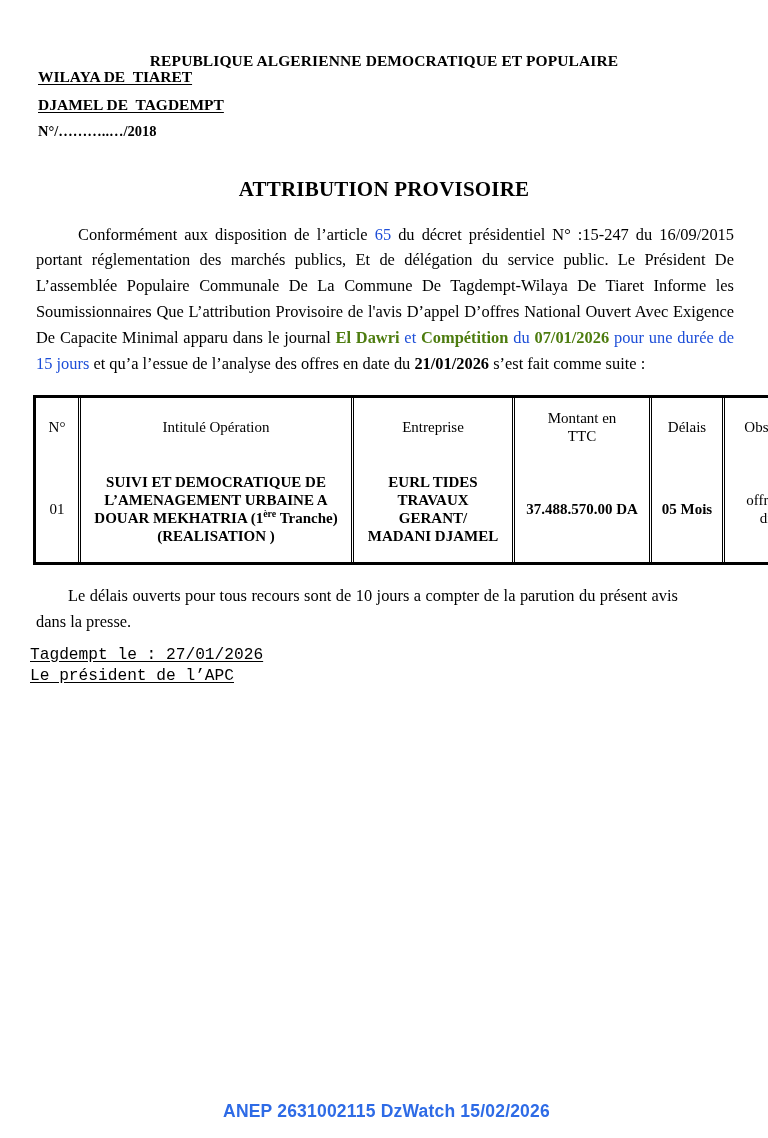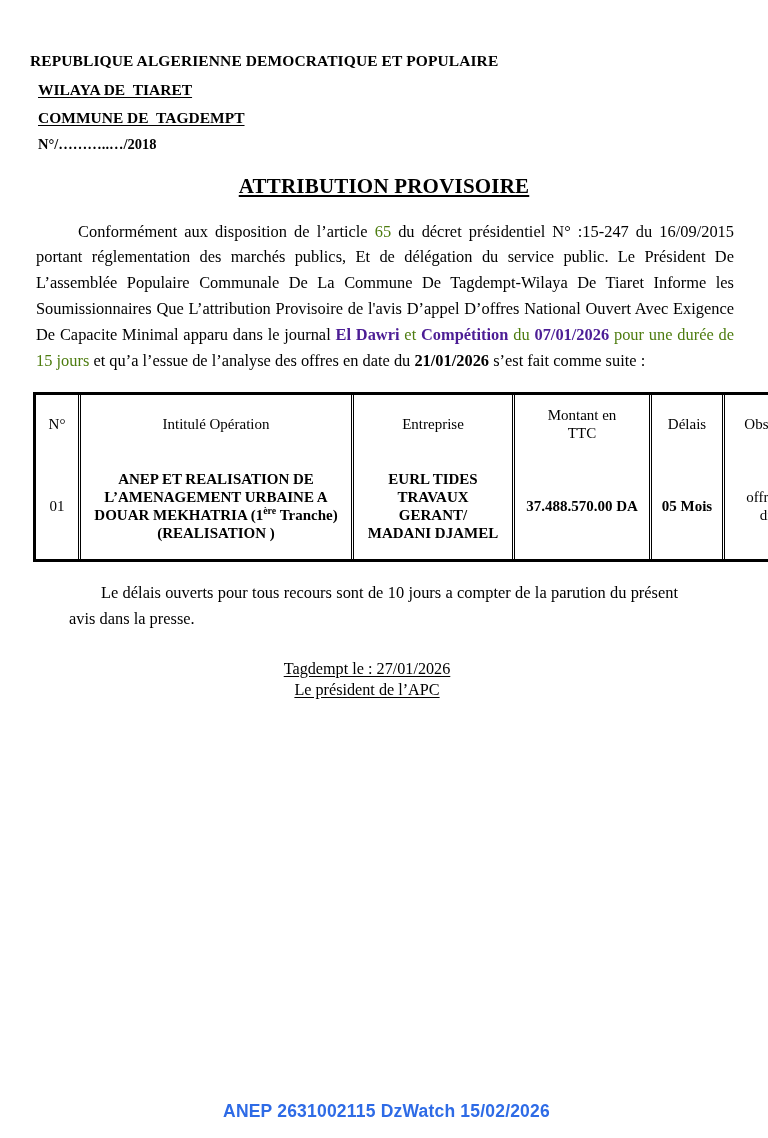--- a/index.html
+++ b/index.html
@@ -18,28 +18,28 @@
   .page {
     position: relative;
     width: 768px;
     height: 1138px;
     box-sizing: border-box;
     padding: 0 30px;
   }
 
   
   .republic {
+    text-align: center;
     font-weight: bold;
     font-size: 15.5px;
     letter-spacing: 0.1px;
     padding-top: 52px;
     line-height: 1.1;
   }
   .org-block {
-    margin-top: 13px;
     padding-left: 8px;
   }
   .org-line {
     font-weight: bold;
     font-size: 15.5px;
     line-height: 1.0;
     margin-bottom: 12px;
     white-space: pre;
   }
   .org-line .u {
@@ -56,36 +56,35 @@
   .ref-line .u {
     text-decoration: underline;
     text-underline-offset: 2px;
   }
 
   
   .doc-title {
     text-align: center;
     font-weight: bold;
     font-size: 21px;
-    margin-top: 22px;
+    margin-top: 38px;
     letter-spacing: 0.2px;
-    text-decoration: underline;
   }
 
   
   .body-para {
     margin-top: 20px;
     font-size: 16.4px;
     line-height: 1.58;
     text-align: justify;
     text-indent: 42px;
     padding: 0 4px 0 6px;
   }
-  .red { color: #4d7c0f; }
-  .red-b { color: #4c1d95; font-weight: bold; }
+  .red { color: #1d4ed8; }
+  .red-b { color: #4d7c0f; font-weight: bold; }
   .bk-b { font-weight: bold; margin-top: 35px; }
 
   
   .table-wrap {
     margin-top: 18px;
     padding: 0 3px;
   }
   table.award {
     width: 100%;
     border-collapse: separate;
@@ -129,28 +128,28 @@
   sup { font-size: 0.66em; vertical-align: super; line-height: 0; }
 
   
   .closing {
     margin-top: 18px;
     font-size: 16.4px;
     line-height: 1.6;
     text-align: justify;
     text-indent: 32px;
     padding: 0 60px 0 6px;
-    margin-left: 33px;
   }
   .signature {
-    margin-top: 26px;
-    text-align: center;
+    margin-top: 9px;
+    text-align: left;
     padding-right: 34px;
     font-size: 16.2px;
     line-height: 1.35;
+    font-family: Liberation Mono, monospace;
   }
   .signature span {
     text-decoration: underline;
     text-underline-offset: 2px;
   }
   .sig-row { display: block; }
 
   
   .anep {
     position: absolute;
@@ -167,21 +166,21 @@
 </style>
 </head>
 <body>
 
 <div class="page">
 
   <div class="republic">REPUBLIQUE ALGERIENNE DEMOCRATIQUE ET POPULAIRE</div>
 
   <div class="org-block">
     <div class="org-line"><span class="u">WILAYA DE  TIARET</span></div>
-    <div class="org-line"><span class="u">COMMUNE DE  TAGDEMPT</span></div>
+    <div class="org-line"><span class="u">DJAMEL DE  TAGDEMPT</span></div>
     <div class="ref-line">N°/………..…/2018</div>
   </div>
 
   <div class="doc-title">ATTRIBUTION PROVISOIRE</div>
 
   <div class="body-para"><span>Conformément aux   disposition de l’article  </span><span class="red">65</span><span> du décret présidentiel N° :15-247 du 16/09/2015 portant réglementation des marchés publics, Et de délégation du service public. Le Président De L’assemblée Populaire  Communale  De  La Commune  De  Tagdempt-Wilaya De  Tiaret  Informe  les  Soumissionnaires Que L’attribution  Provisoire  de l'avis D’appel  D’offres National Ouvert Avec Exigence De Capacite Minimal apparu dans le journal </span><span class="red-b">El Dawri</span><span class="red"> et </span><span class="red-b">Compétition</span><span class="red"> du </span><span class="red-b">07/01/2026</span><span class="red"> pour une durée de 15 jours</span><span> et qu’a l’essue de l’analyse des offres en date du </span><span class="bk-b">21/01/2026</span><span> s’est fait comme  suite :</span></div>
 
   <div class="table-wrap">
     <table class="award">
       <thead>
@@ -191,21 +190,21 @@
           <td class="col-ent">Entreprise</td>
           <td class="col-mont"><span>Montant en</span><br><span>TTC</span></td>
           <td class="col-del">Délais</td>
           <td class="col-obs">Observation</td>
         </tr>
       </thead>
       <tbody>
         <tr>
           <td class="col-no cell-no">01</td>
           <td class="col-int cell-b">
-            <span>ANEP ET REALISATION DE</span><br>
+            <span>SUIVI ET DEMOCRATIQUE DE</span><br>
             <span>L’AMENAGEMENT URBAINE A</span><br>
             <span>DOUAR MEKHATRIA (1</span><sup>ère</sup><span> Tranche)</span><br>
             <span>(REALISATION )</span>
           </td>
           <td class="col-ent cell-b-ent">
             <span>EURL TIDES</span><br>
             <span>TRAVAUX</span><br>
             <span>GERANT/</span><br>
             <span>MADANI  DJAMEL</span>
           </td>

